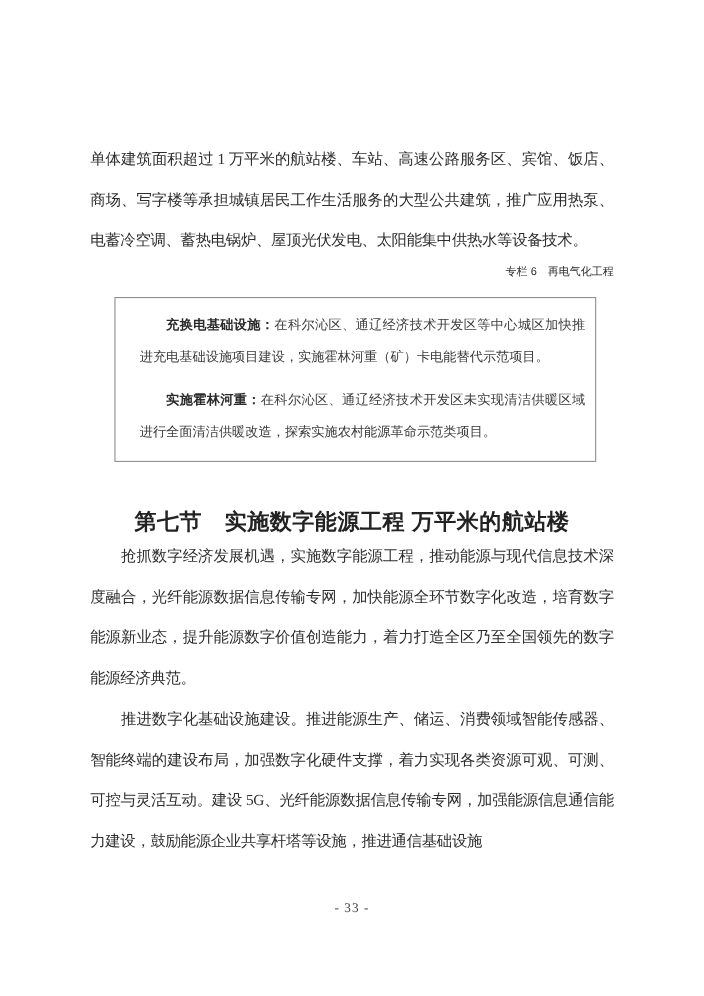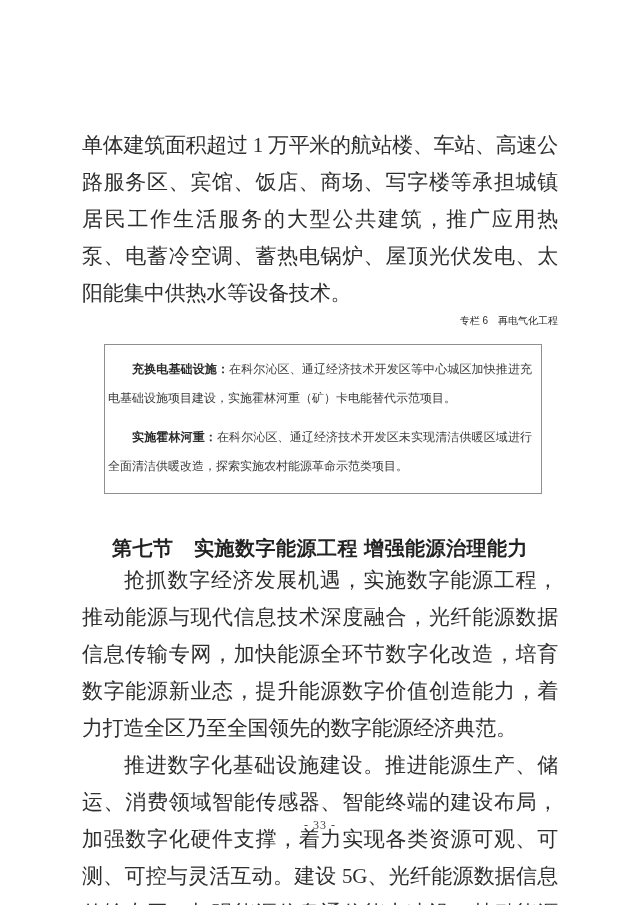--- a/index.html
+++ b/index.html
@@ -10,41 +10,41 @@
     font-family: "Liberation Serif", "DejaVu Serif", serif;
     color: #2e2e2e;
     position: relative;
     overflow: hidden;
   }
   .content {
     padding: 127px 82px 0 82px;
   }
   p.body-par {
     margin: 0;
-    font-size: 21px;
+    font-size: 14px;
     letter-spacing: -0.3px;
     line-height: 37px;
     text-align: justify;
     text-justify: inter-character;
   }
   p.indent { text-indent: 2em; }
   .box-title {
     margin: 2px 0 16px 0;
     text-align: right;
     font-family: "Liberation Sans", "DejaVu Sans", sans-serif;
     font-weight: normal;
     font-size: 10px;
     color: #2b2b2b;
   }
   .column-box {
     box-sizing: border-box;
     width: 438px;
     margin-left: 22px;
     border: 1px solid #8f8f8f;
-    padding: 10px 9px 12px 3px;
+    padding: 10px 9px 12px 22px;
     background: #ffffff;
   }
   .column-box p {
     margin: 0 0 10px 0;
     font-size: 12px;
     line-height: 29px;
     text-align: justify;
     text-justify: inter-character;
     text-indent: 2em;
     color: #3a3a3a;
@@ -84,21 +84,21 @@
 
   <p class="body-par">单体建筑面积超过 1 万平米的航站楼、车站、高速公路服务区、宾馆、饭店、商场、写字楼等承担城镇居民工作生活服务的大型公共建筑，推广应用热泵、电蓄冷空调、蓄热电锅炉、屋顶光伏发电、太阳能集中供热水等设备技术。</p>
 
   <h3 class="box-title">专栏 6　再电气化工程</h3>
 
   <div class="column-box">
     <p><span class="box-label">充换电基础设施：</span><span>在科尔沁区、通辽经济技术开发区等中心城区加快推进充电基础设施项目建设，实施霍林河重（矿）卡电能替代示范项目。</span></p>
     <p><span class="box-label">实施霍林河重：</span><span>在科尔沁区、通辽经济技术开发区未实现清洁供暖区域进行全面清洁供暖改造，探索实施农村能源革命示范类项目。</span></p>
   </div>
 
-  <h2 class="section-heading">第七节　实施数字能源工程 增强能源治理能力</h2>
+  <h2 class="section-heading">第七节　实施数字能源工程 万平米的航站楼</h2>
 
   <p class="body-par indent after-heading">抢抓数字经济发展机遇，实施数字能源工程，推动能源与现代信息技术深度融合，光纤能源数据信息传输专网，加快能源全环节数字化改造，培育数字能源新业态，提升能源数字价值创造能力，着力打造全区乃至全国领先的数字能源经济典范。</p>
 
   <p class="body-par indent par-gap">推进数字化基础设施建设。推进能源生产、储运、消费领域智能传感器、智能终端的建设布局，加强数字化硬件支撑，着力实现各类资源可观、可测、可控与灵活互动。建设 5G、光纤能源数据信息传输专网，加强能源信息通信能力建设，鼓励能源企业共享杆塔等设施，推进通信基础设施</p>
 
 </div>
 
 <div class="page-number">- 33 -</div>
 
 </body></html>

